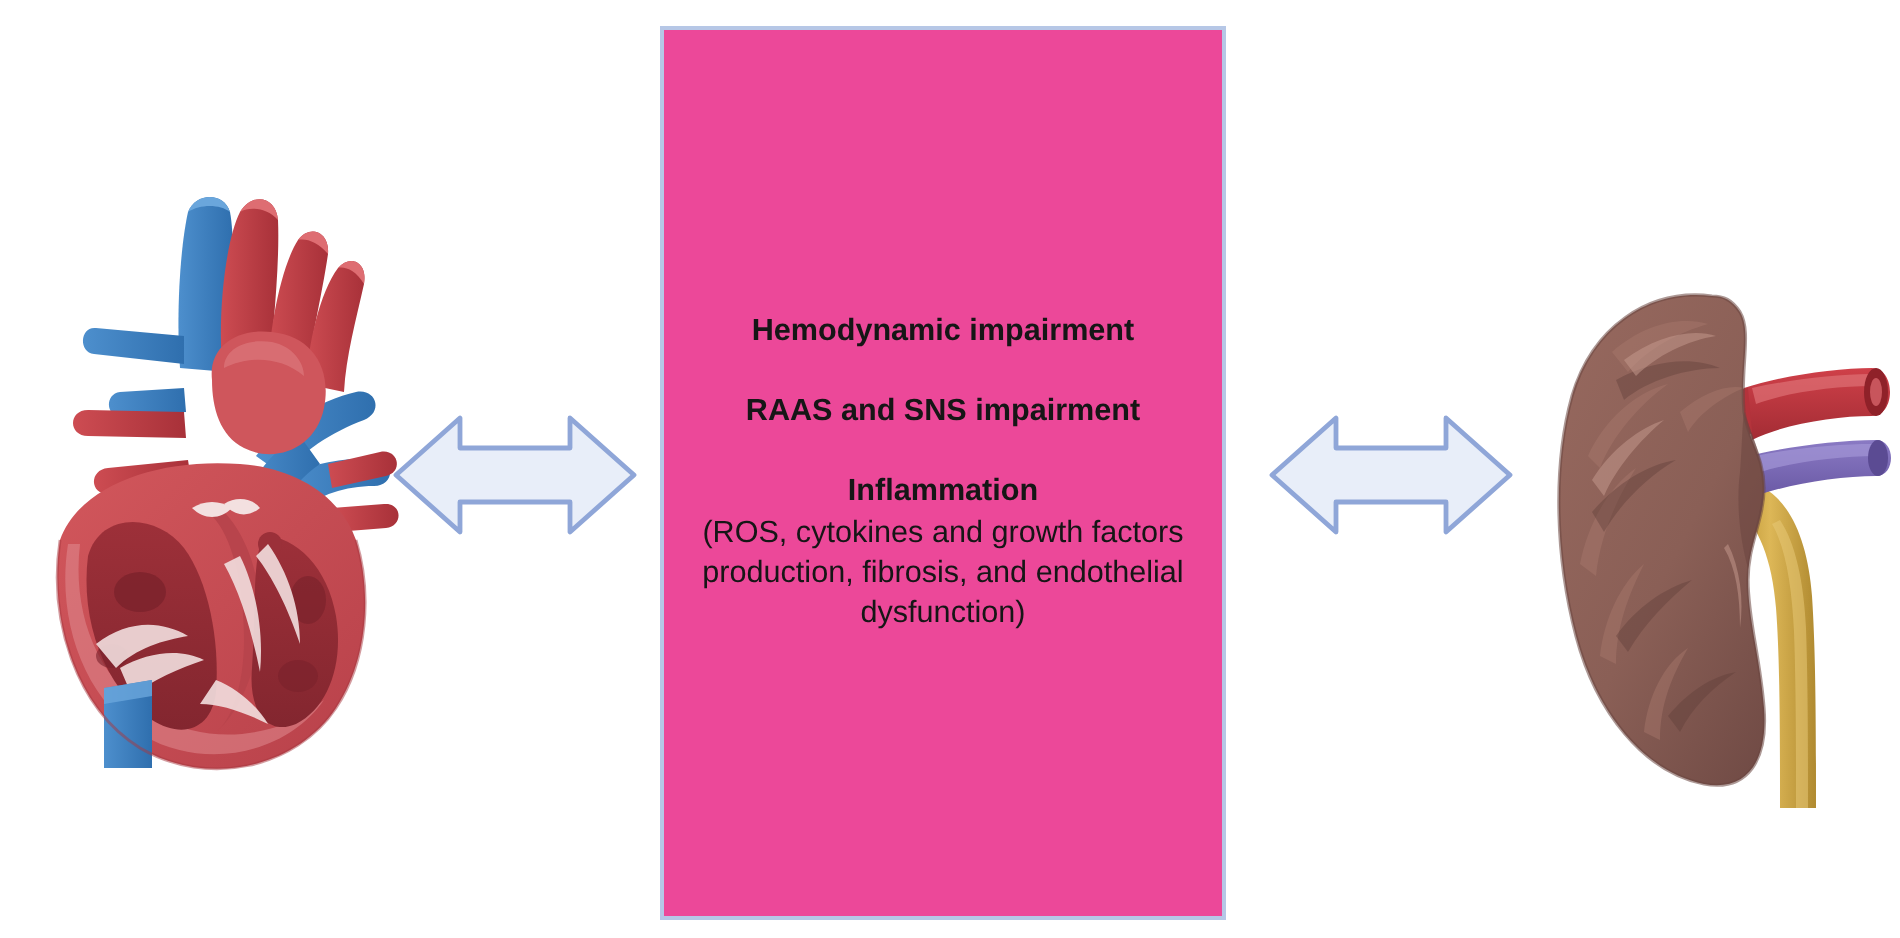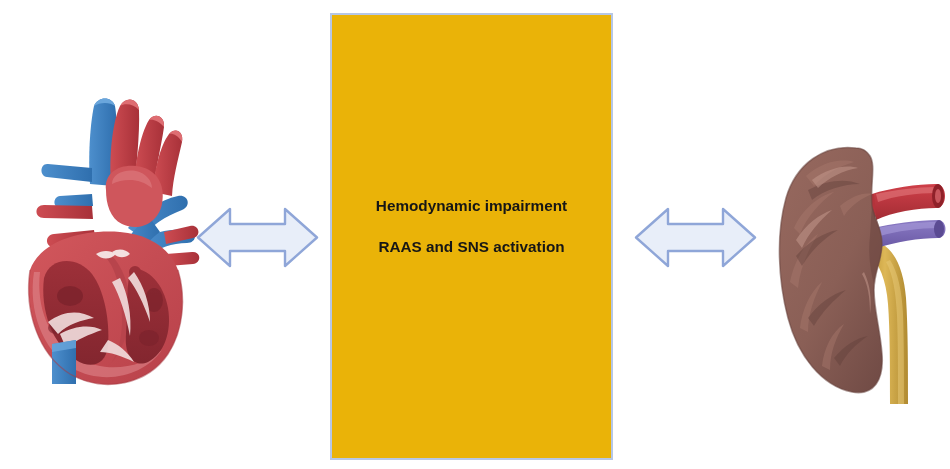--- a/index.html
+++ b/index.html
@@ -20,21 +20,21 @@
   }
 
   
   .center-box {
     position: absolute;
     left: 330px;
     top: 13px;
     width: 283px;
     height: 447px;
     box-sizing: border-box;
-    background: #eab308;
+    background: #ec4899;
     border: 2px solid #b6c7e6;
     display: flex;
     flex-direction: column;
     justify-content: center;
     align-items: center;
     padding: 21px 10px;
   }
   .text-block {
     width: 100%;
     text-align: center;
@@ -190,25 +190,29 @@
 
   <div class="center-box">
 
     <div class="text-block">
       <span class="block-title">Hemodynamic impairment</span>
     </div>
 
     <div class="block-spacer"></div>
 
     <div class="text-block">
-      <span class="block-title">RAAS and SNS activation</span>
+      <span class="block-title">RAAS and SNS impairment</span>
     </div>
 
     <div class="block-spacer"></div>
 
+    <div class="text-block">
+      <span class="block-title">Inflammation</span>
+      <span class="block-body">(ROS, cytokines and growth factors production, fibrosis, and endothelial dysfunction)</span>
+    </div>
 
   </div>
 
   <div class="arrow arrow-right-pos">
     <svg viewBox="0 0 123 63" width="123" height="63">
       <path d="M2 31.5 L34 3 L34 18 L89 18 L89 3 L121 31.5 L89 60 L89 45 L34 45 L34 60 Z" fill="#e8eef9" stroke="#8fa6d8" stroke-width="2.4" stroke-linejoin="round"></path>
     </svg>
   </div>
 
   <div class="organ kidney-pos">

